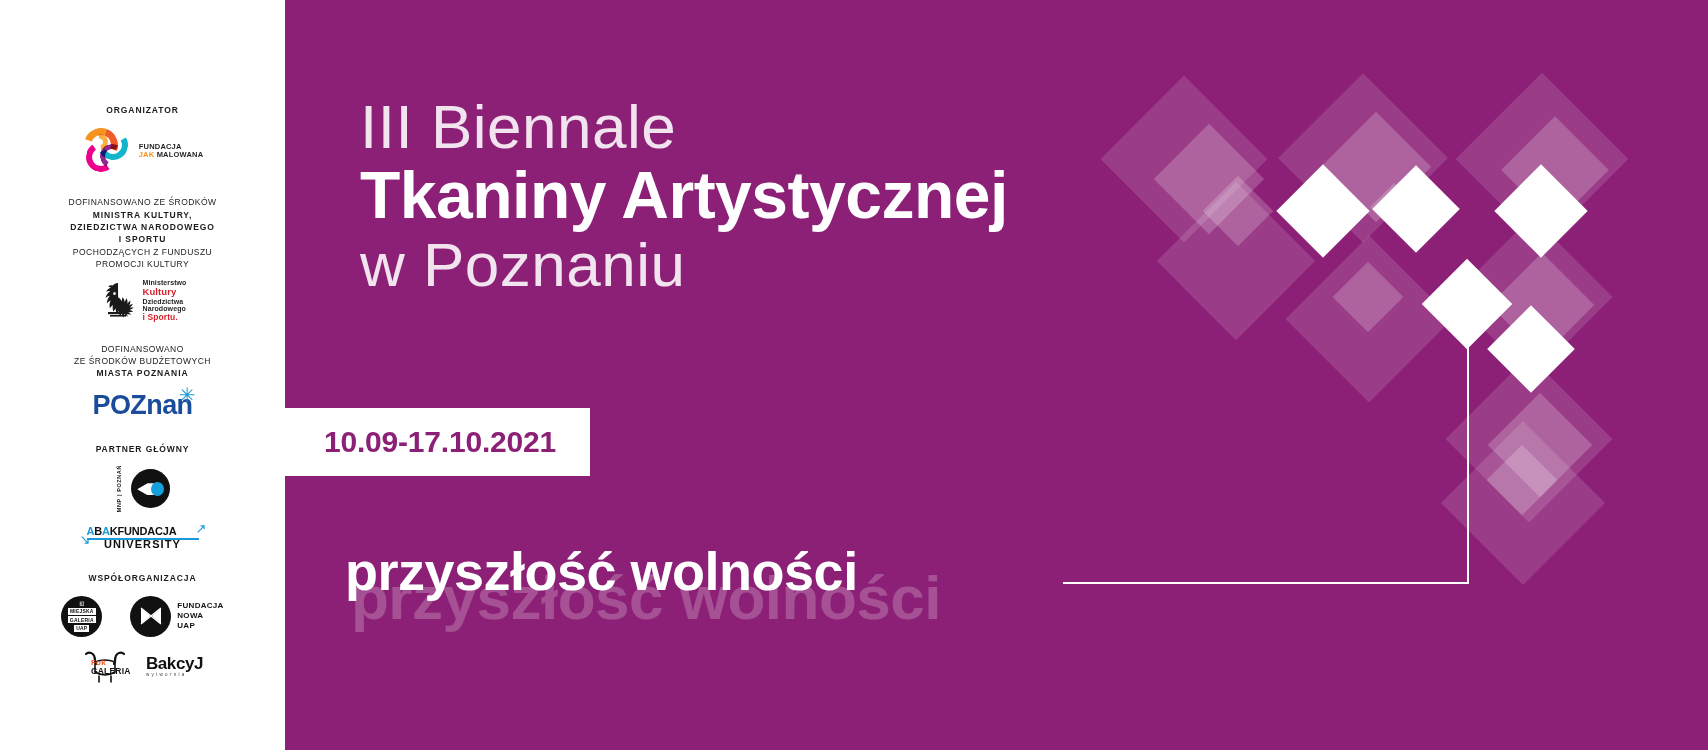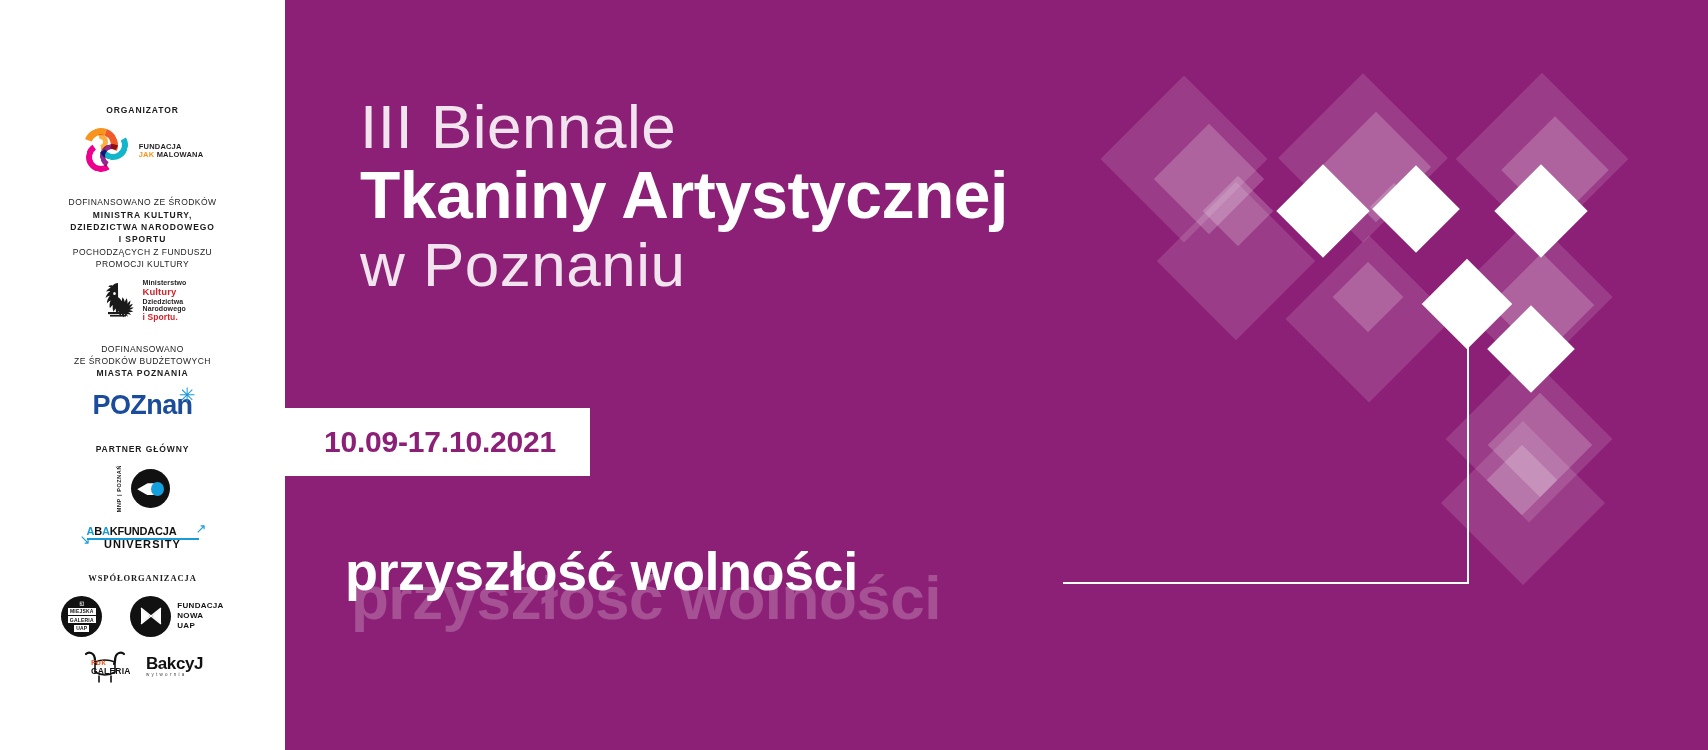--- a/index.html
+++ b/index.html
@@ -267,21 +267,21 @@
     <div class="abk">
       <div class="abk-r1">
         <span class="blu">A</span><span>B</span><span class="blu">A</span><span>K</span><span>FUNDACJA</span>
       </div>
       <span class="abk-arrow1">↗</span>
       <span class="abk-ul"></span>
       <span class="abk-arrow2">↗</span>
       <div class="abk-r2">UNIVERSITY</div>
     </div>
 
-    <div class="sp-label" style="margin-top:22px;font-family:Liberation Serif, serif;">WSPÓŁORGANIZACJA</div>
+    <div class="sp-label" style="margin-top:22px;">WSPÓŁORGANIZACJA</div>
 
     <div class="coorg-row">
       <div class="circ-dark">
         <div class="gal-lines">
           <span class="gal-top">◱</span>
           <span class="gal-l">MIEJSKA</span>
           <span class="gal-l">GALERIA</span>
           <span class="gal-l">UAP</span>
         </div>
       </div>

